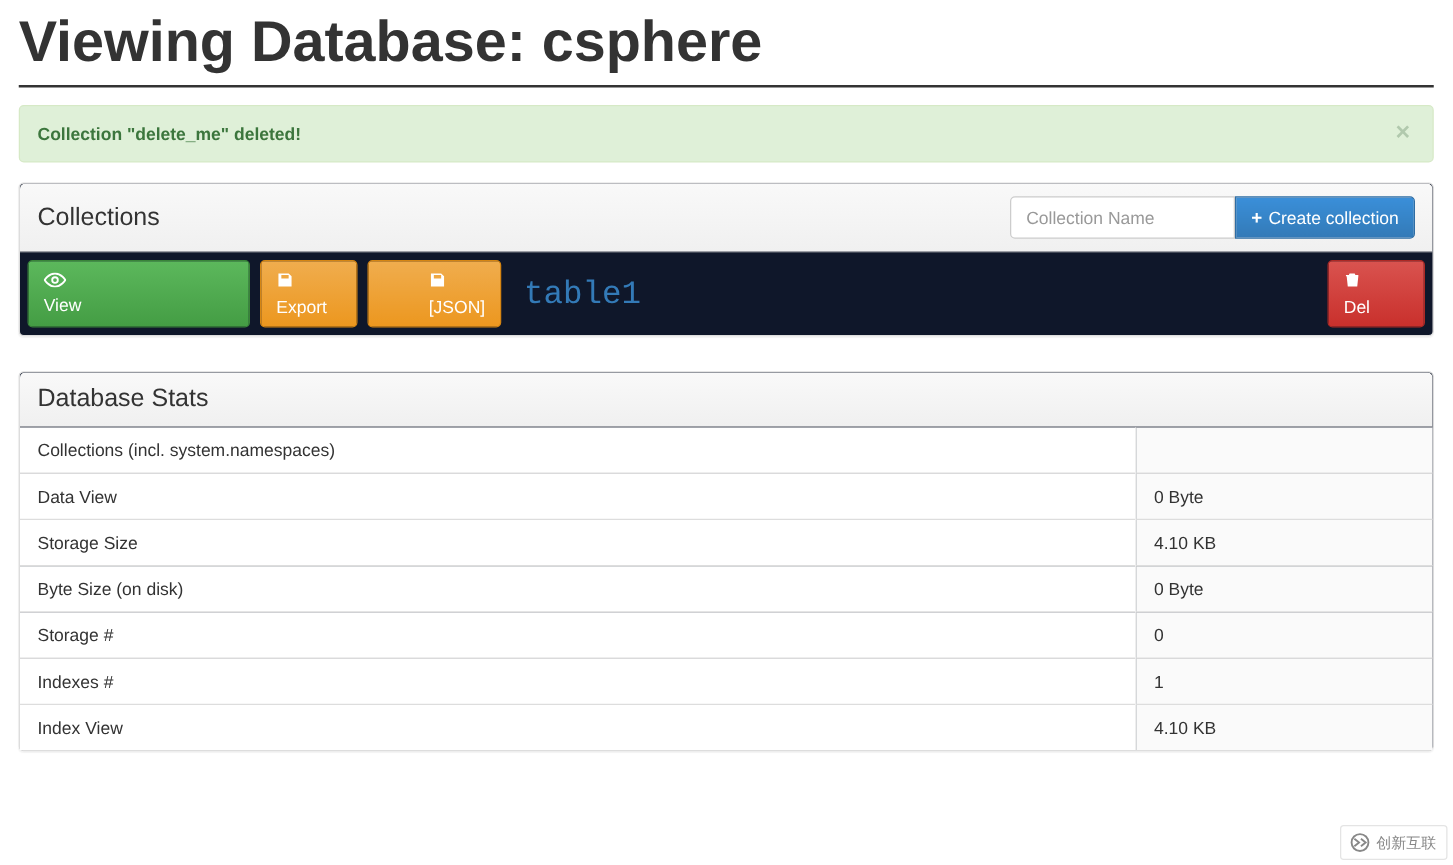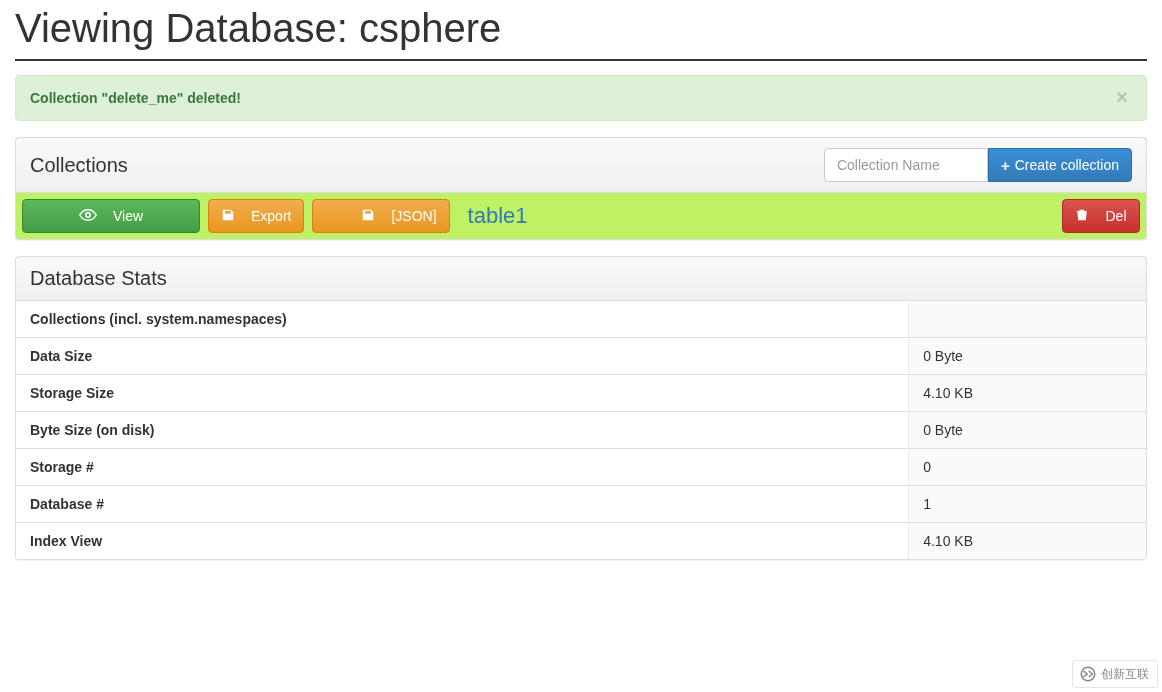--- a/index.html
+++ b/index.html
@@ -10,22 +10,22 @@
     font-size: 14px;
     color: #333;
     background: #fff;
   }
   .container {
     width: 1140px;
     margin: 0 auto;
     padding: 0 4px;
   }
   h1.page-title {
-    font-size: 40px;
-    font-weight: 400;
+    font-size: 46px;
+    font-weight: 700;
     margin: 6px 0 10px 0;
     padding-bottom: 8px;
     border-bottom: 2px solid #333;
   }
 
   
   .alert {
     position: relative;
     margin: 14px 0 16px 0;
     padding: 14px 35px 14px 14px;
@@ -46,22 +46,22 @@
     cursor: pointer;
     background: none;
     border: none;
     font-weight: 700;
   }
 
   
   .panel {
     border: 1px solid #ddd;
     border-radius: 4px;
-    margin-bottom: 16px;
-    background: #bef264;
+    margin-bottom: 28px;
+    background: #0f172a;
     box-shadow: 0 1px 1px rgba(0,0,0,.05);
   }
   .panel-heading {
     background: linear-gradient(#f9f9f9,#f0f0f0);
     border-bottom: 1px solid #ddd;
     border-radius: 4px 4px 0 0;
     padding: 10px 14px;
     display: flex;
     align-items: center;
     justify-content: space-between;
@@ -73,21 +73,21 @@
     color: #333;
   }
   .panel-body {
     padding: 6px;
   }
 
   
   .create-form { display: flex; align-items: stretch; }
   .create-form input[type=text] {
     height: 34px;
-    width: 164px;
+    width: 180px;
     padding: 6px 12px;
     font-size: 14px;
     color: #555;
     border: 1px solid #ccc;
     border-radius: 4px 0 0 4px;
     outline: none;
   }
   .create-form input::placeholder { color: #999; }
   .btn-create {
     height: 34px;
@@ -106,63 +106,65 @@
   .btn-create .plus { font-size: 15px; font-weight: 700; line-height: 1; }
 
   
   .collection-row {
     display: flex;
     align-items: stretch;
     gap: 8px;
   }
   .btn {
     display: flex;
-    align-items: center;
+    flex-direction: column;
+    align-items: flex-start;
     justify-content: center;
-    gap: 16px;
+    gap: 4px;
     min-width: 78px;
     padding: 8px 12px;
     border-radius: 4px;
     color: #fff;
     font-size: 14px;
     cursor: pointer;
     border: 1px solid rgba(0,0,0,.15);
     text-decoration: none;
   }
   .btn-view   { background: linear-gradient(#5cb85c,#449d44); min-width: 178px; border-color:#398439;}
   .btn-export { background: linear-gradient(#f0ad4e,#ec971f); border-color:#d58512;}
   .btn-json   { background: linear-gradient(#f0ad4e,#ec971f); border-color:#d58512;padding-left:48px;}
   .btn-del    { background: linear-gradient(#d9534f,#c9302c); border-color:#ac2925;}
   .btn .ico { font-size: 14px; line-height: 1; }
 
   .collection-name {
     flex: 1;
     display: flex;
     align-items: center;
     padding-left: 10px;
-    font-size: 22px;
+    font-size: 26px;
     color: #337ab7;
     text-decoration: none;
+    font-family: Liberation Mono, monospace;
   }
 
   
   .panel-stats .panel-heading { border-radius: 4px 4px 0 0; }
   .stats-table {
     width: 100%;
     border-collapse: collapse;
   }
   .stats-table tr { border-top: 1px solid #ddd; }
   .stats-table tr:first-child { border-top: none; }
   .stats-table td {
     padding: 10px 14px;
     vertical-align: middle;
   }
   .stats-table td.key {
     width: 79%;
-    font-weight: 700;
+    font-weight: 400;
     color: #333;
     background:#fff;
   }
   .stats-table td.val {
     width: 21%;
     background: #fafafa;
     border-left: 1px solid #eee;
     color:#333;
   }
 
@@ -254,37 +256,37 @@
     <div class="panel-heading">
       <h2 class="panel-title">Database Stats</h2>
     </div>
     <table class="stats-table">
       <tbody id="stats-body">
           <tr>
             <td class="key">Collections (incl. system.namespaces)</td>
             <td class="val"></td>
           </tr>
           <tr>
-            <td class="key">Data Size</td>
+            <td class="key">Data View</td>
             <td class="val">0 Byte</td>
           </tr>
           <tr>
             <td class="key">Storage Size</td>
             <td class="val">4.10 KB</td>
           </tr>
           <tr>
             <td class="key">Byte Size (on disk)</td>
             <td class="val">0 Byte</td>
           </tr>
           <tr>
             <td class="key">Storage #</td>
             <td class="val">0</td>
           </tr>
           <tr>
-            <td class="key">Database #</td>
+            <td class="key">Indexes #</td>
             <td class="val">1</td>
           </tr>
           <tr>
             <td class="key">Index View</td>
             <td class="val">4.10 KB</td>
           </tr>
         </tbody>
     </table>
   </div>
 </div>

